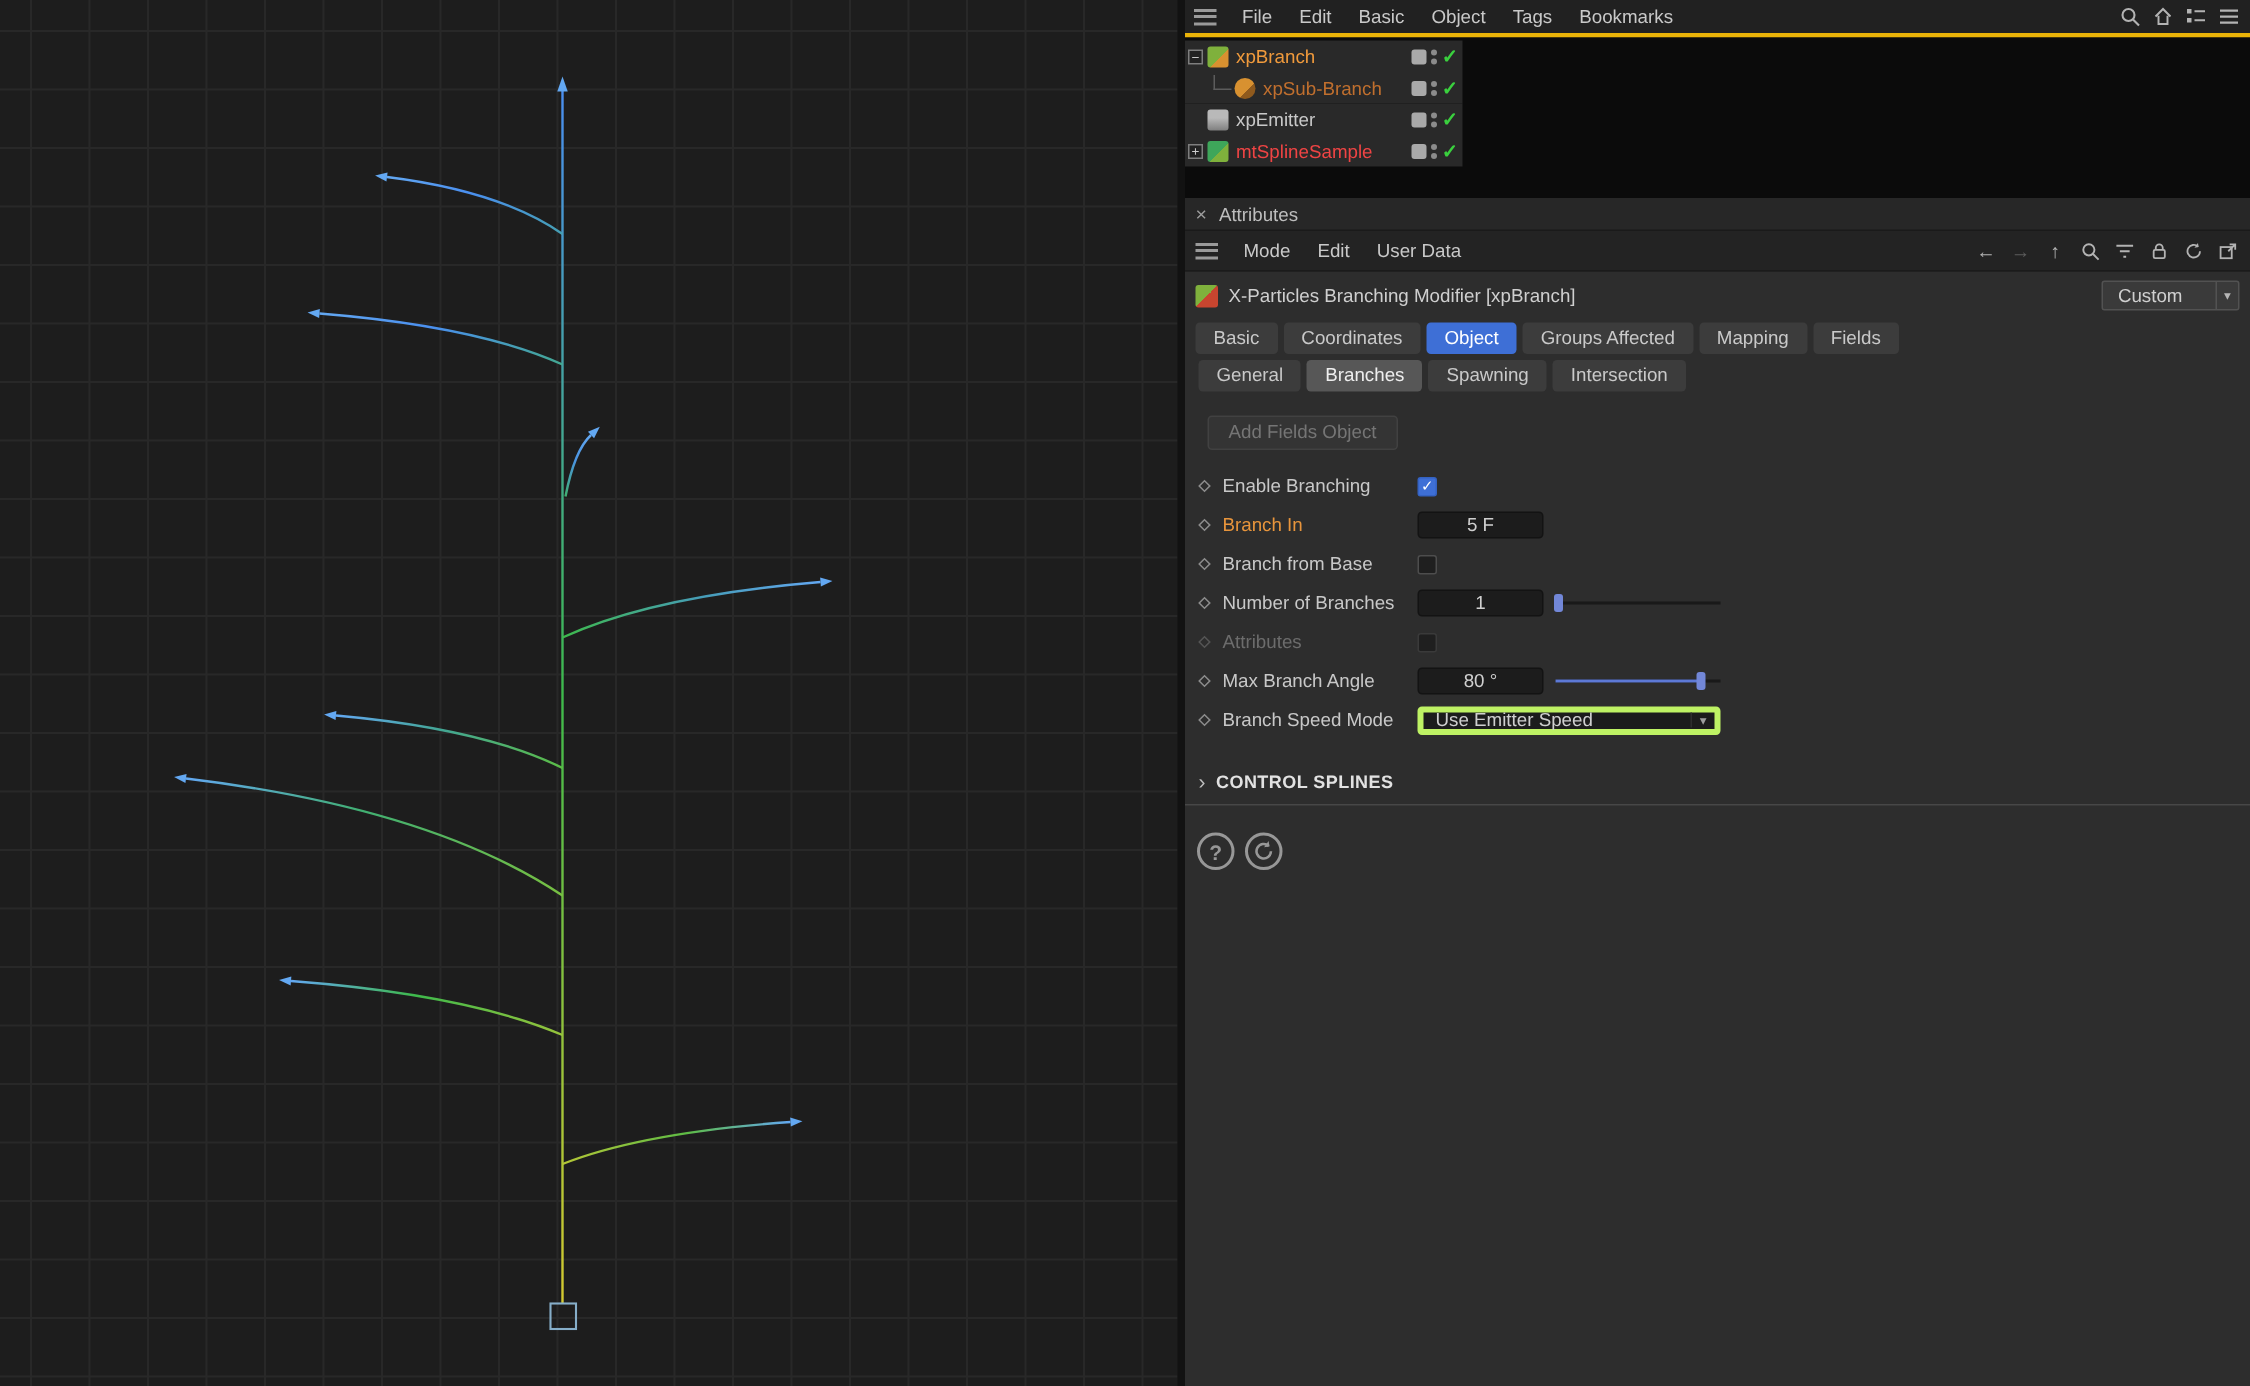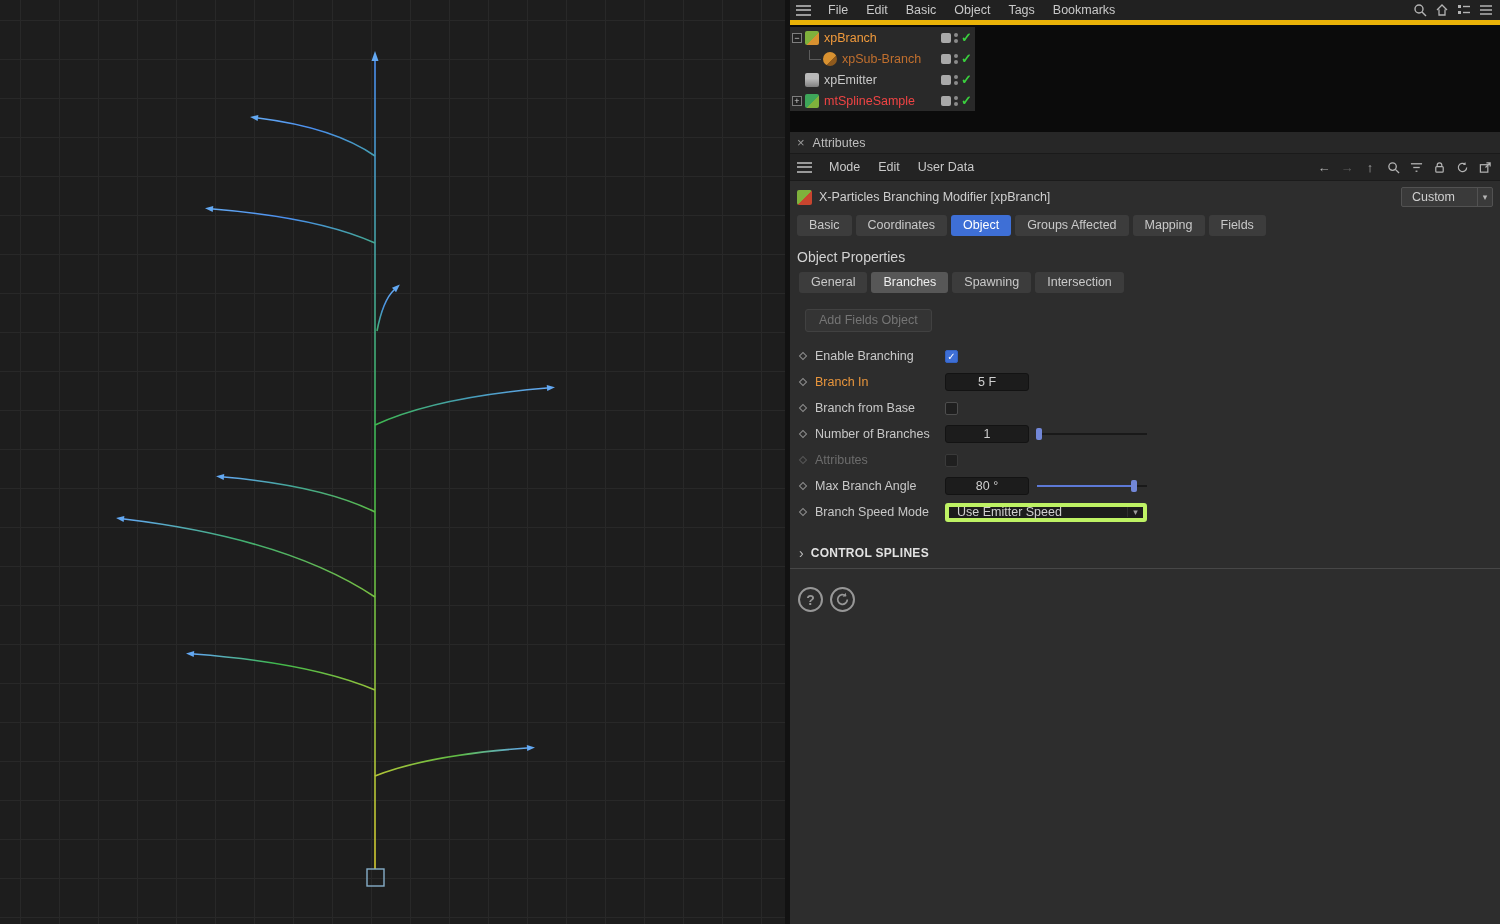--- a/index.html
+++ b/index.html
@@ -12,21 +12,21 @@
     background-color:#1d1d1d;
     background-image: linear-gradient(#282828 1px, transparent 1px),
                       linear-gradient(90deg, #282828 1px, transparent 1px);
     background-size:39px 39px; background-position:20px 20px; }
   .viewport svg { position:absolute; left:0; top:0; }
   .divider { position:absolute; left:785px; top:0; width:5px; height:924px; background:#121212; }
 
   
   .right { position:absolute; left:790px; top:0; width:710px; height:924px; background:#0c0c0c; }
 
-  .topbar { height:25px; background:#212121; border-bottom:5px solid #eab308; display:flex; align-items:center; padding:0 6px; }
+  .topbar { height:25px; background:#212121; border-bottom:3px solid #eab308; display:flex; align-items:center; padding:0 6px; }
   .hamburger { width:15px; height:11px; display:inline-block; margin-right:8px;
     border-top:2px solid #9a9a9a; border-bottom:2px solid #9a9a9a; position:relative; }
   .hamburger::after { content:""; position:absolute; left:0; right:0; top:2.5px; height:2px; background:#9a9a9a; }
   .menu-item { padding:0 9px; color:#c9c9c9; cursor:default; white-space:nowrap; }
   .topbar-icons { margin-left:auto; display:flex; gap:6px; align-items:center; }
   .ticon { display:inline-flex; width:16px; height:16px; align-items:center; justify-content:center; color:#b3b3b3; }
   .ticon.arrow { font-size:13px; }
   .ticon.dim { color:#5c5c5c; }
 
   
@@ -344,21 +344,20 @@
 
       <div class="tabs">
           <span class="tab">Basic</span>
           <span class="tab">Coordinates</span>
           <span class="tab active">Object</span>
           <span class="tab">Groups Affected</span>
           <span class="tab">Mapping</span>
           <span class="tab">Fields</span>
         </div>
 
-      <div class="section-title">Object Properties</div>
 
       <div class="subtabs">
           <span class="subtab">General</span>
           <span class="subtab active">Branches</span>
           <span class="subtab">Spawning</span>
           <span class="subtab">Intersection</span>
         </div>
 
       <span class="add-btn">Add Fields Object</span>
 

